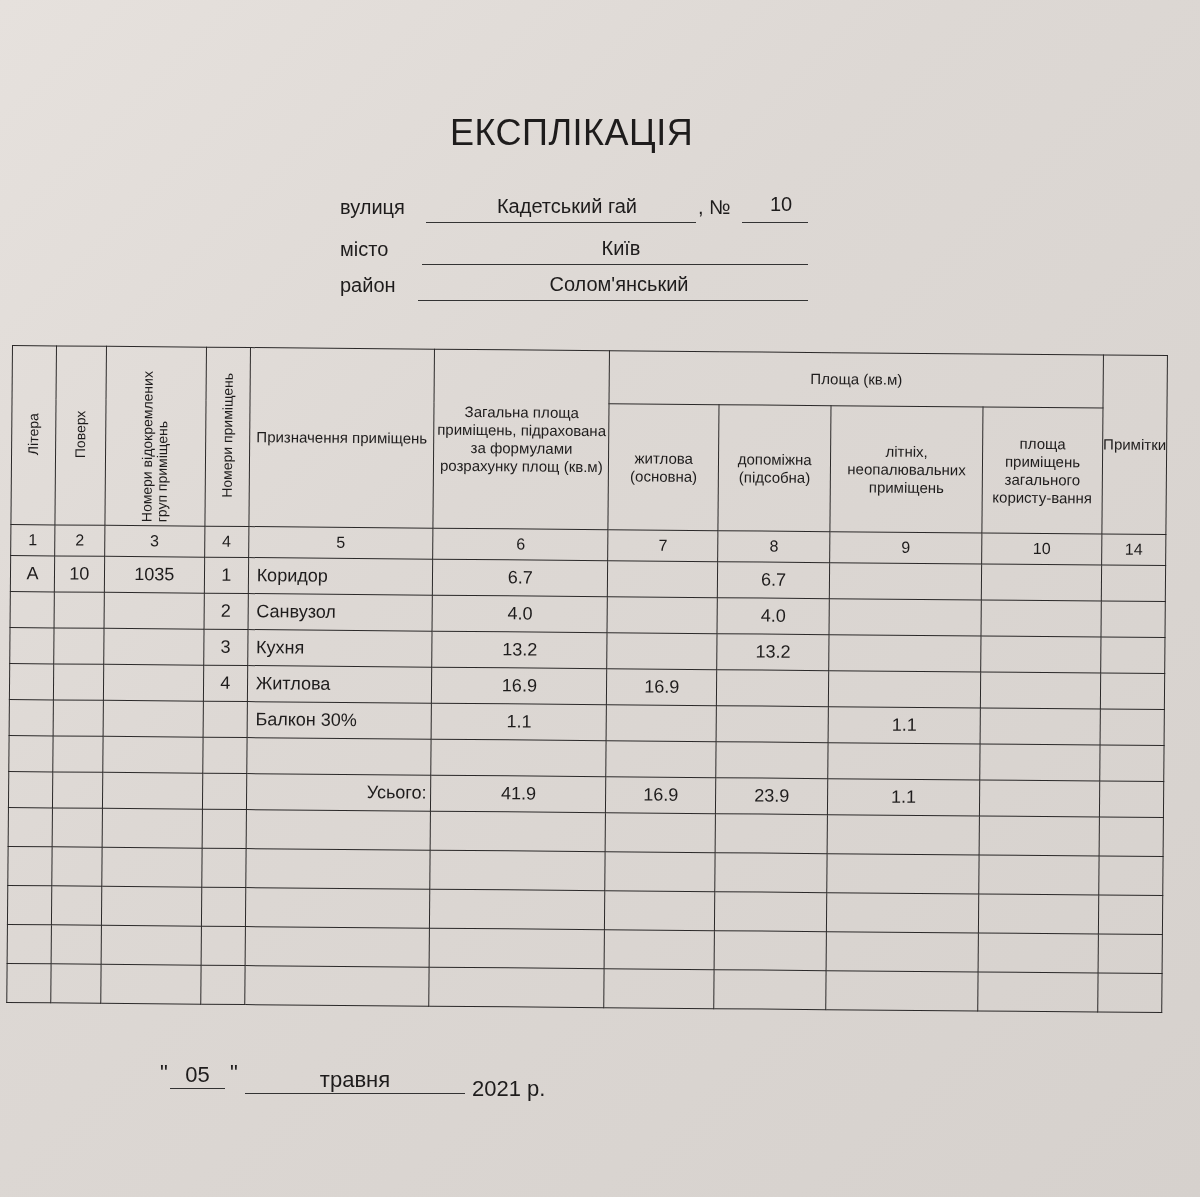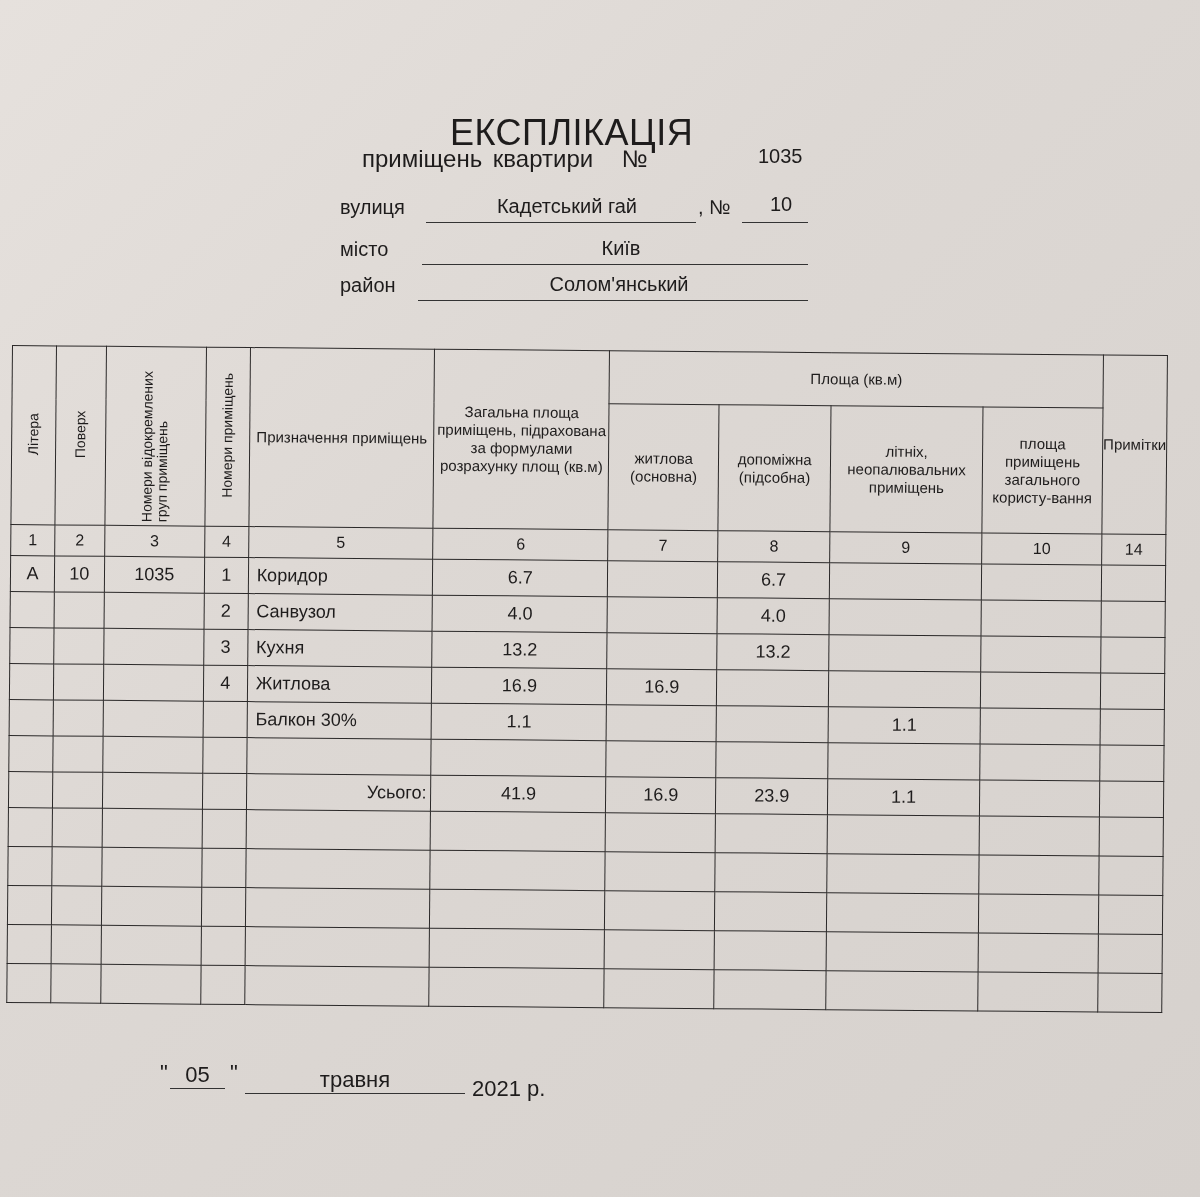--- a/index.html
+++ b/index.html
@@ -149,25 +149,20 @@
     }
   </style>
 </head>
 <body>
 
 <div class="page">
 
 
   <div class="title">ЕКСПЛІКАЦІЯ</div>
 
-  <div class="subtitle">
-    <span>приміщень квартири</span>
-    <span class="no-sign">№</span>
-    <span class="apt-no">1035</span>
-  </div>
 
   <div class="field-row row-street">
     <span class="field-label">вулиця</span>
     <div class="field-line" style="left:86px; width:270px;">
       <span>Кадетський гай</span>
     </div>
     <span class="field-label" style="left:358px;">, №</span>
     <div class="field-line" style="left:402px; width:66px;">
       <span style="bottom:6px;">10</span>
     </div>

